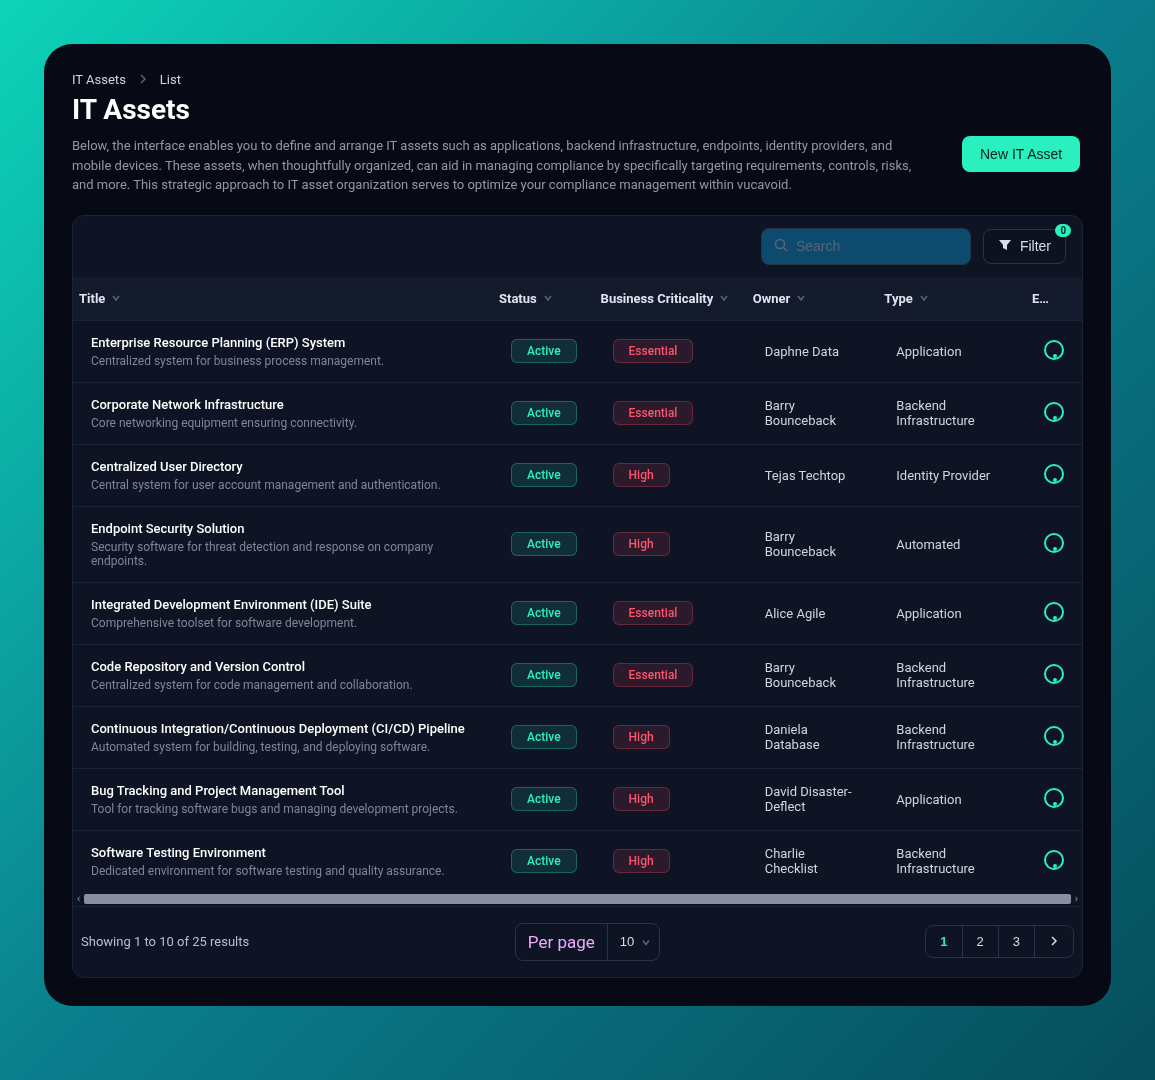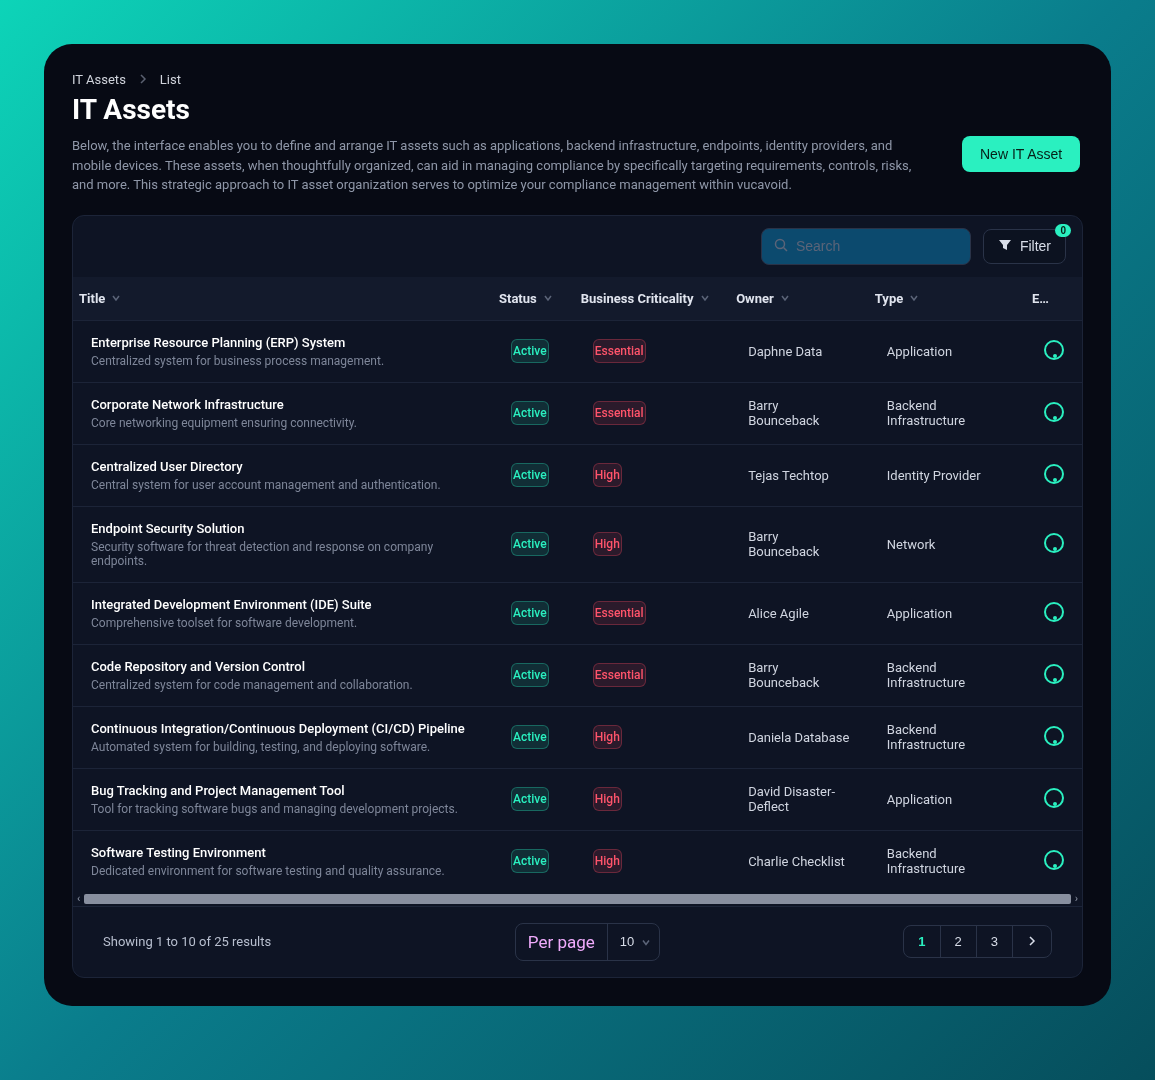--- a/index.html
+++ b/index.html
@@ -130,21 +130,21 @@
 td {
   padding: 14px 18px;
   font-size: 13px;
   color: #d0d5e0;
   vertical-align: middle;
 }
 .row-title { color: #ffffff; font-weight: 500; margin-bottom: 4px; }
 .row-sub { color: #7e8699; font-size: 12px; }
 .badge {
   display: inline-block;
-  padding: 4px 1px;
+  padding: 4px 15px;
   border-radius: 6px;
   font-size: 12px;
   font-weight: 500;
 }
 .badge-active {
   background: rgba(42,240,192,0.12);
   color: #2af0c0;
   border: 1px solid rgba(42,240,192,0.3);
 }
 .badge-essential {
@@ -170,21 +170,21 @@
   position:absolute;
   width:4px; height:4px;
   background:#2af0c0;
   border-radius:50%;
   top:12px; left:7px;
 }
 .pagination-bar {
   display: flex;
   align-items: center;
   justify-content: space-between;
-  padding: 16px 30px;
+  padding: 16px 8px;
   border-top: 1px solid #1c2438;
   flex-wrap: wrap;
   gap: 12px;
 }
 .results-text { font-size: 13px; color: #b8bfcf; }
 .perpage {
   display: flex;
   align-items: center;
   border: 1px solid #2a3348;
   border-radius: 8px;
@@ -376,21 +376,21 @@
               <td class="col-env"><span class="env-circle"></span></td>
             </tr>
             <tr>
               <td class="col-title">
                 <div class="row-title">Endpoint Security Solution</div>
                 <div class="row-sub">Security software for threat detection and response on company endpoints.</div>
               </td>
               <td class="col-status"><span class="badge badge-active">Active</span></td>
               <td class="col-crit"><span class="badge badge-high">High</span></td>
               <td class="col-owner">Barry Bounceback</td>
-              <td class="col-type">Network</td>
+              <td class="col-type">Automated</td>
               <td class="col-env"><span class="env-circle"></span></td>
             </tr>
             <tr>
               <td class="col-title">
                 <div class="row-title">Integrated Development Environment (IDE) Suite</div>
                 <div class="row-sub">Comprehensive toolset for software development.</div>
               </td>
               <td class="col-status"><span class="badge badge-active">Active</span></td>
               <td class="col-crit"><span class="badge badge-essential">Essential</span></td>
               <td class="col-owner">Alice Agile</td>

